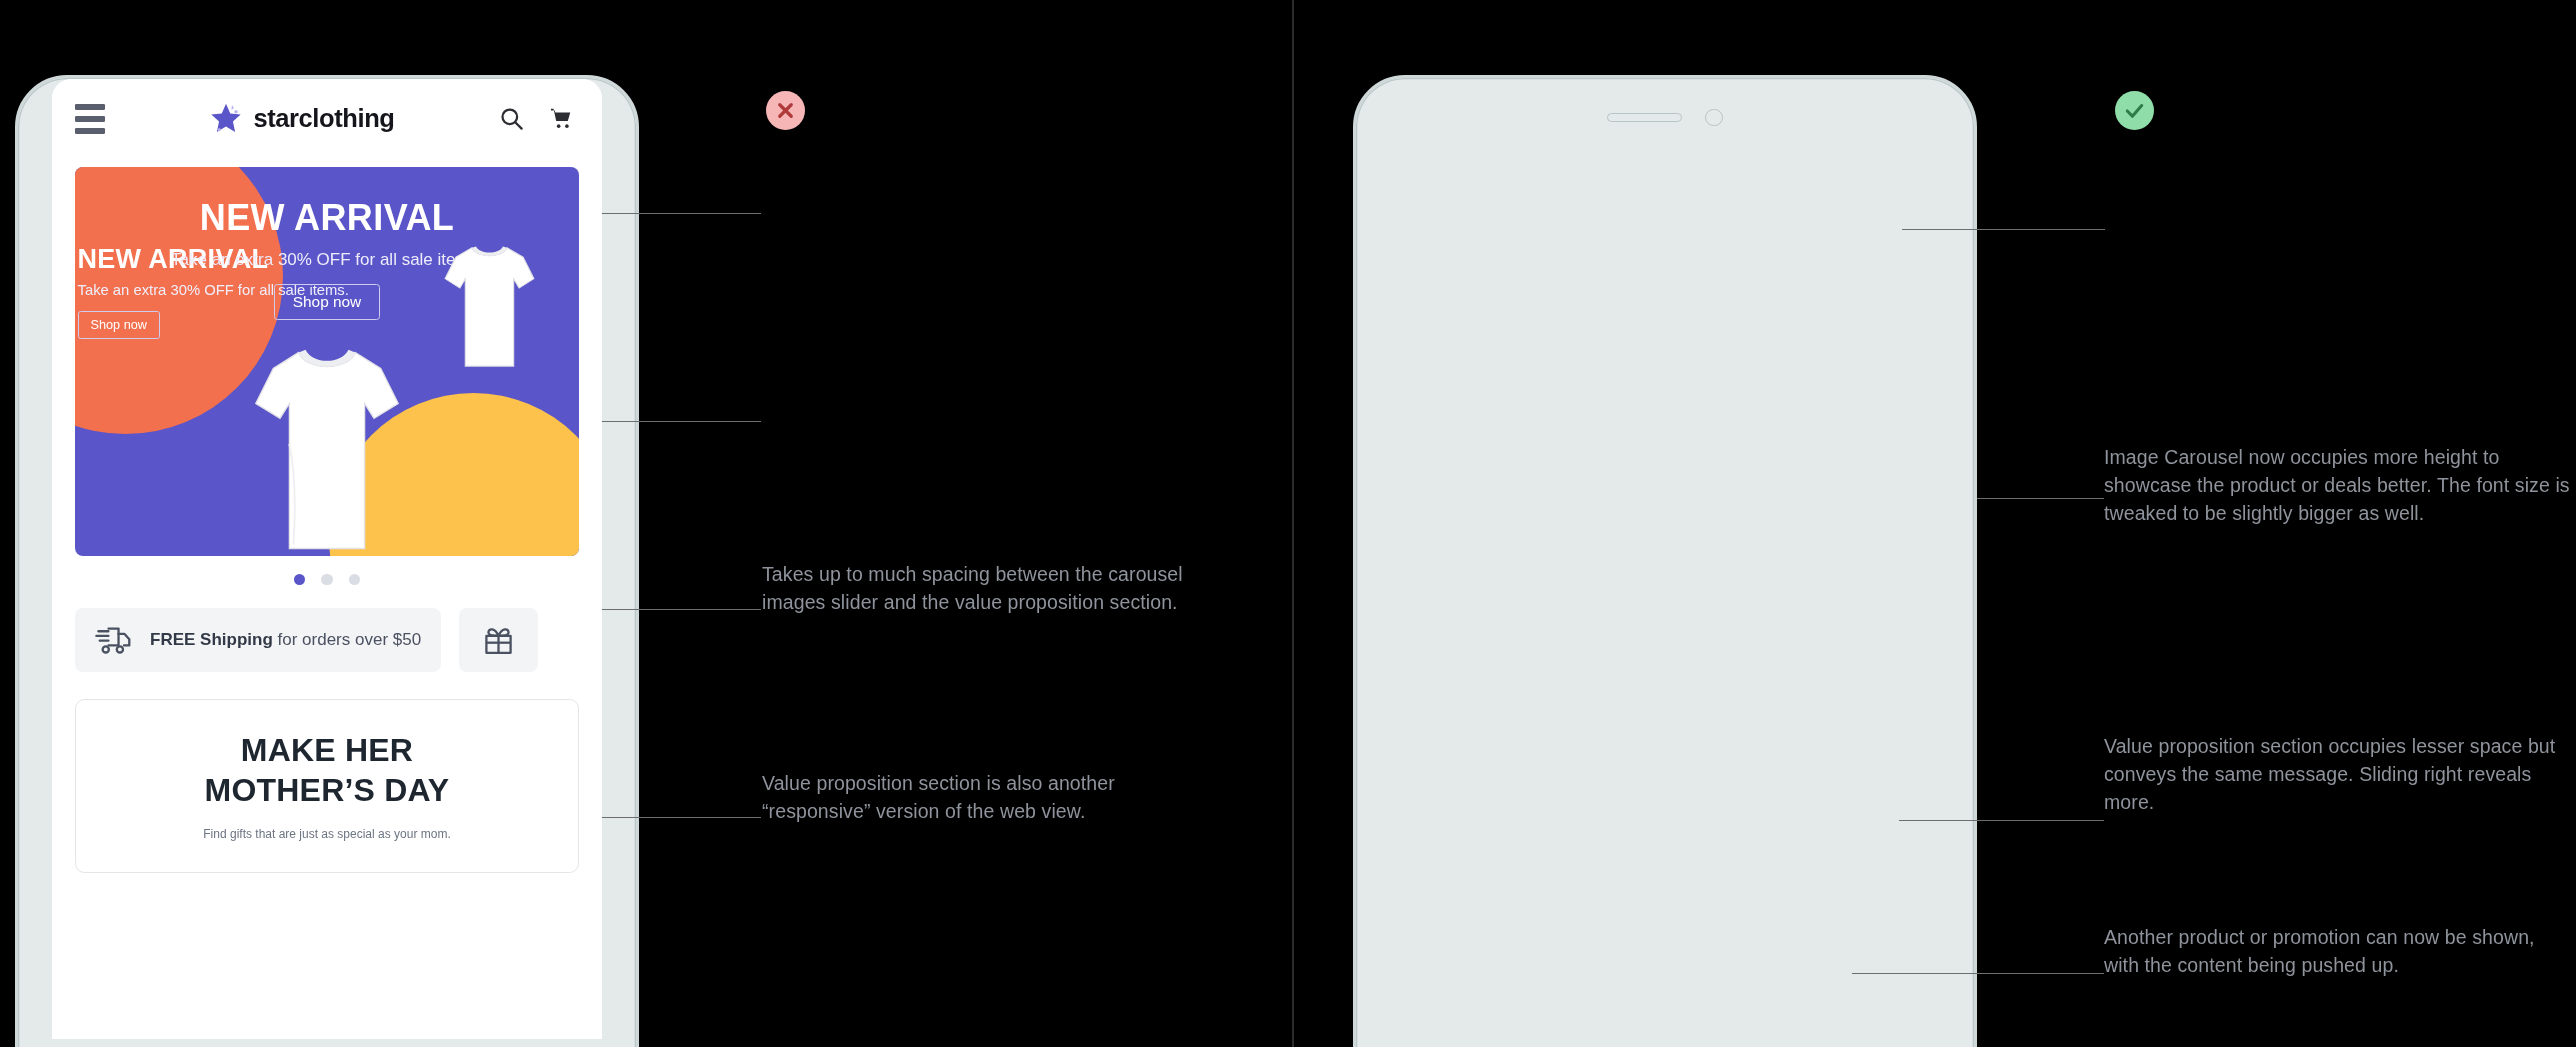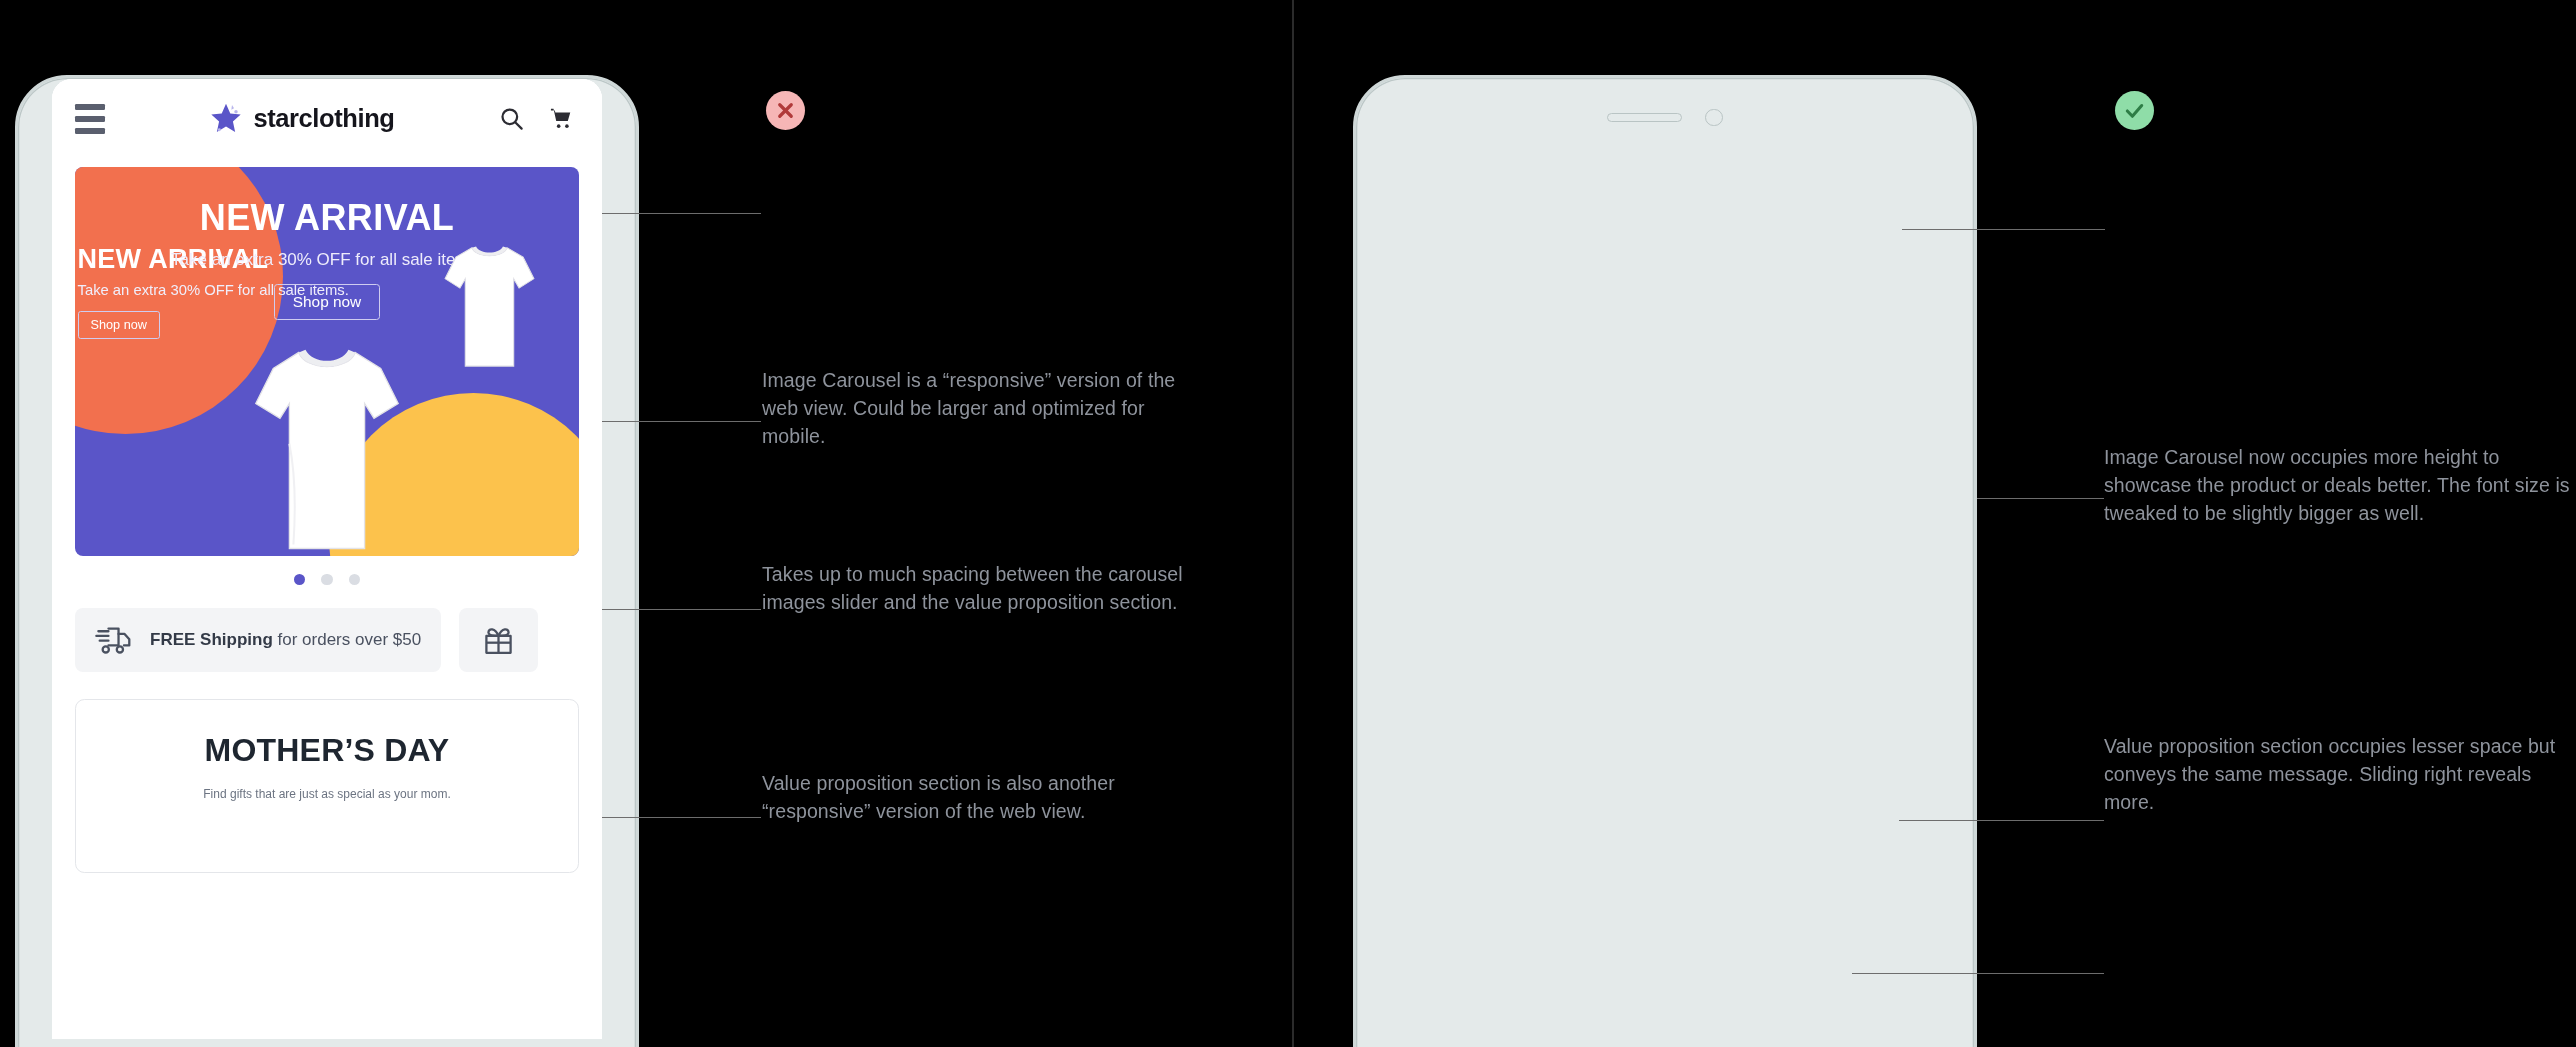--- a/index.html
+++ b/index.html
@@ -328,21 +328,20 @@
       <line x1="6" y1="6" x2="18" y2="18"></line>
         <line x1="18" y1="6" x2="6" y2="18"></line>
     </svg>
   </div>
 
   <div class="leader" style="left:562px; top:213px; width:199px;"></div>
   <div class="leader" style="left:562px; top:421px; width:199px;"></div>
   <div class="leader" style="left:511px; top:609px; width:250px;"></div>
   <div class="leader" style="left:537px; top:817px; width:224px;"></div>
 
-  <div class="note" style="left:762px; top:366px; width:443px;">Image Carousel is a “responsive” version of the web view. Could be larger and optimized for mobile.</div>
   <div class="note" style="left:762px; top:560px; width:456px;">Takes up to much spacing between the carousel images slider and the value proposition section.</div>
   <div class="note" style="left:762px; top:769px; width:456px;">Value proposition section is also another “responsive” version of the web view.</div>
 
   <div class="phone" id="phone-right">
     <div class="phone-notchbar">
       <div class="notch-speaker"></div>
       <div class="notch-camera"></div>
     </div>
   </div>
 
@@ -427,33 +426,35 @@
             <line x1="29" y1="19" x2="29" y2="44"></line>
             <line x1="11" y1="29" x2="47" y2="29"></line>
             <path d="M29 19c-5-12-15-12-15-5 0 3.4 5.4 5 15 5z"></path>
             <path d="M29 19c5-12 15-12 15-5 0 3.4-5.4 5-15 5z"></path>
           </svg>
         </span>
       </div>
     </div>
 
     <div class="promo-card">
+      <div class="promo-title">MAKE HER</div>
       <div class="promo-title">MOTHER’S DAY</div>
       <div class="promo-sub">Find gifts that are just as special as your mom.</div>
     </div>
   </div>
 
   <div class="badge" id="badge-right" style="left:2115px; top:91px; background:#8fdda8;">
     <svg viewBox="0 0 24 24" fill="none" stroke="#2e7d46" stroke-width="3.2" stroke-linecap="round" stroke-linejoin="round">
       <polyline points="4.5,12.5 9.8,18 19.5,6.8"></polyline>
     </svg>
   </div>
 
   <div class="leader" style="left:1902px; top:229px; width:203px;"></div>
   <div class="leader" style="left:1977px; top:498px; width:127px;"></div>
   <div class="leader" style="left:1899px; top:820px; width:205px;"></div>
   <div class="leader" style="left:1852px; top:973px; width:252px;"></div>
 
   <div class="note" style="left:2104px; top:443px; width:470px;">Image Carousel now occupies more height to showcase the product or deals better. The font size is tweaked to be slightly bigger as well.</div>
   <div class="note" style="left:2104px; top:732px; width:470px;">Value proposition section occupies lesser space but conveys the same message. Sliding right reveals more.</div>
+  <div class="note" style="left:2104px; top:923px; width:470px;">Another product or promotion can now be shown, with the content being pushed up.</div>
 
 </div>
 
 
 </body></html>

